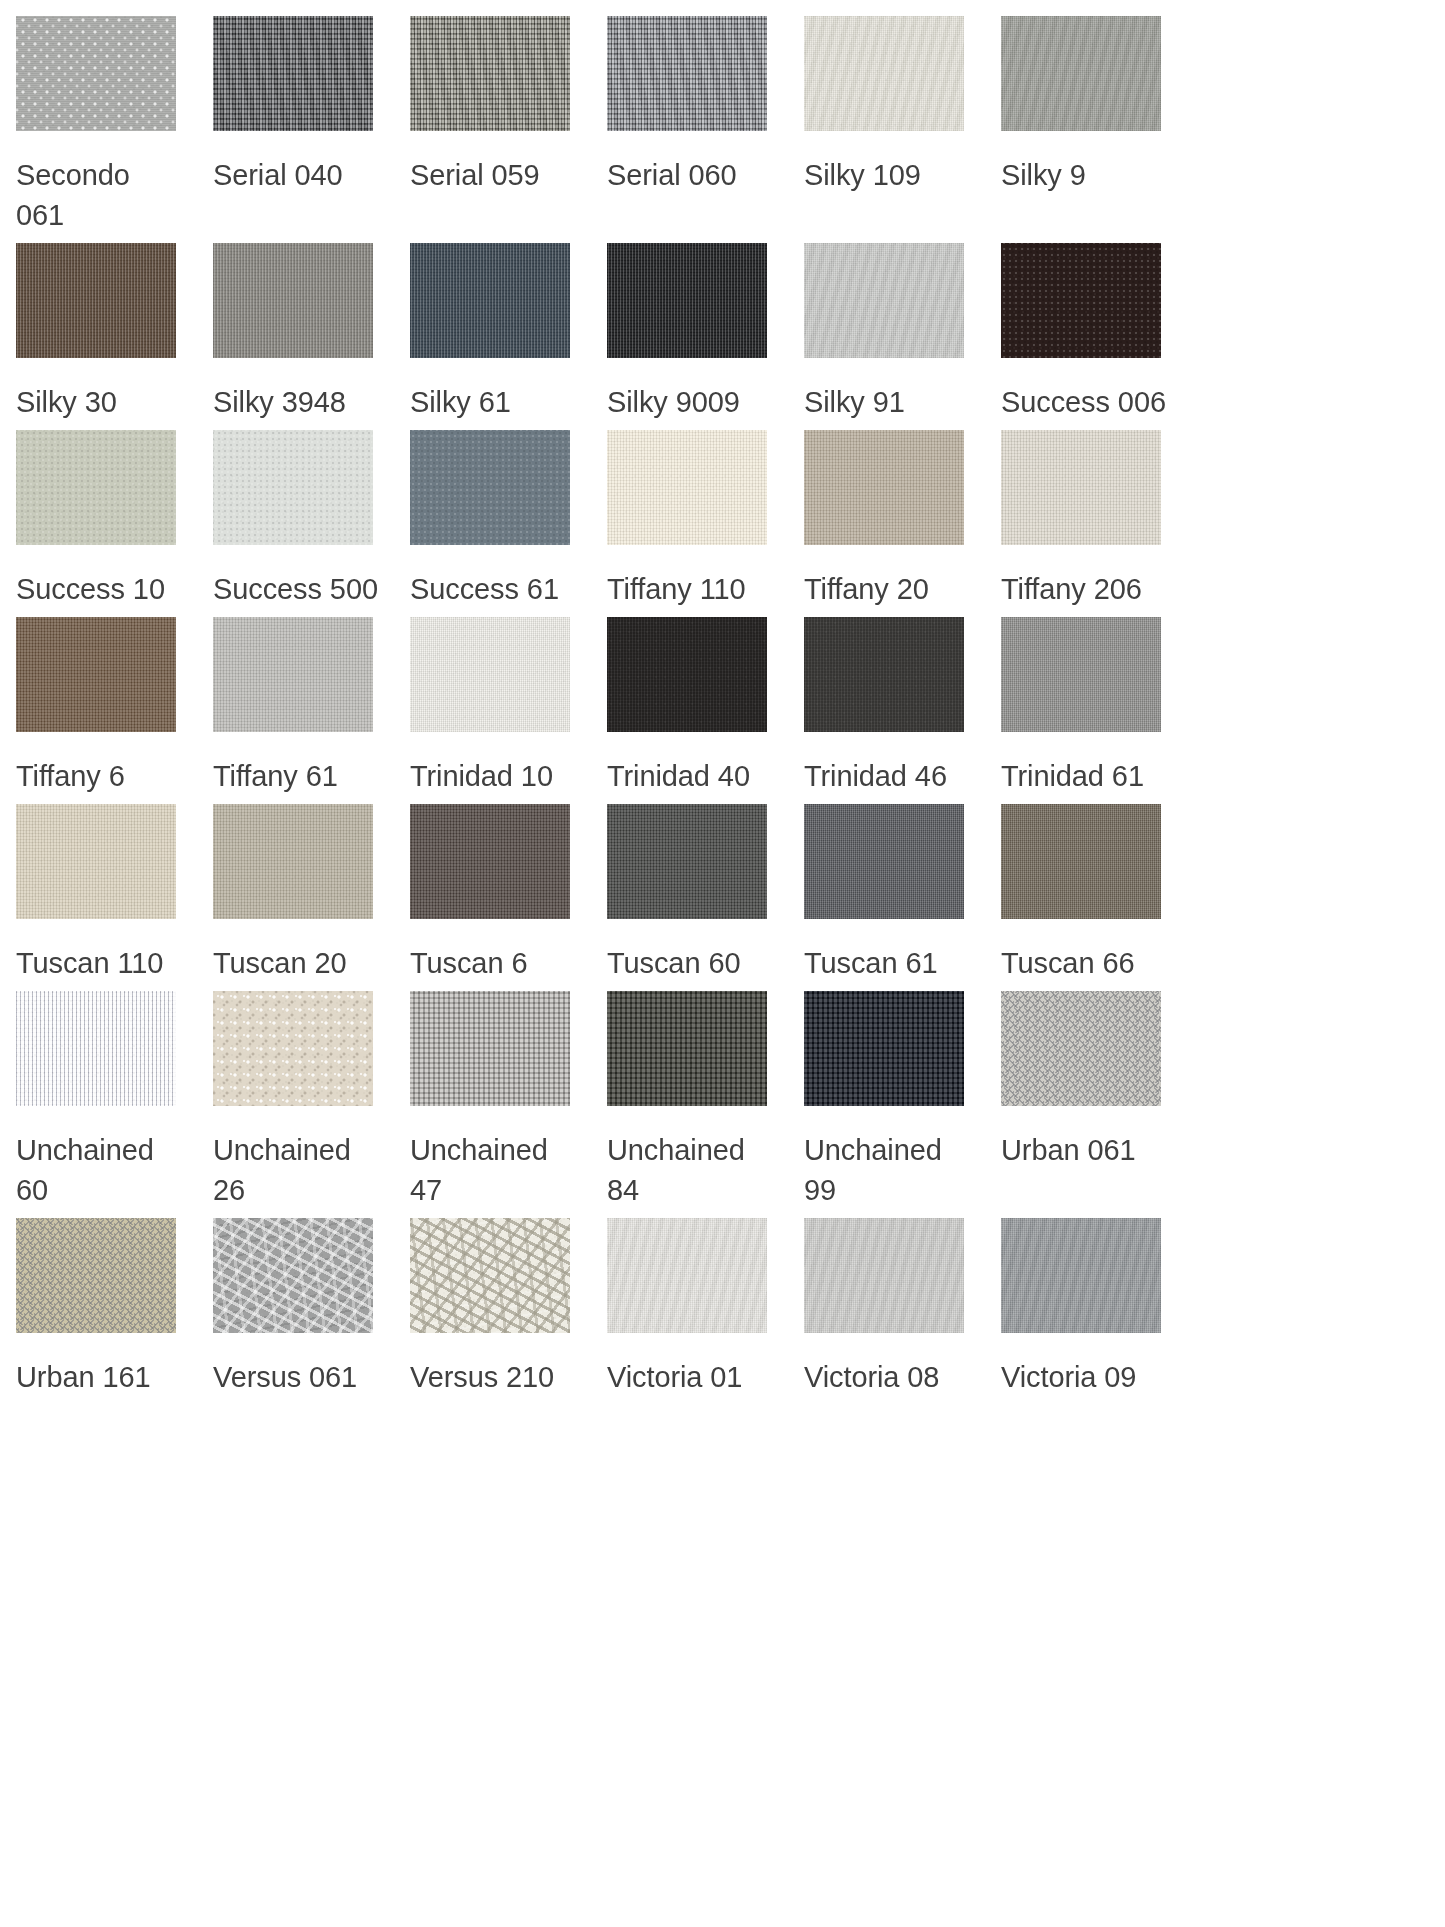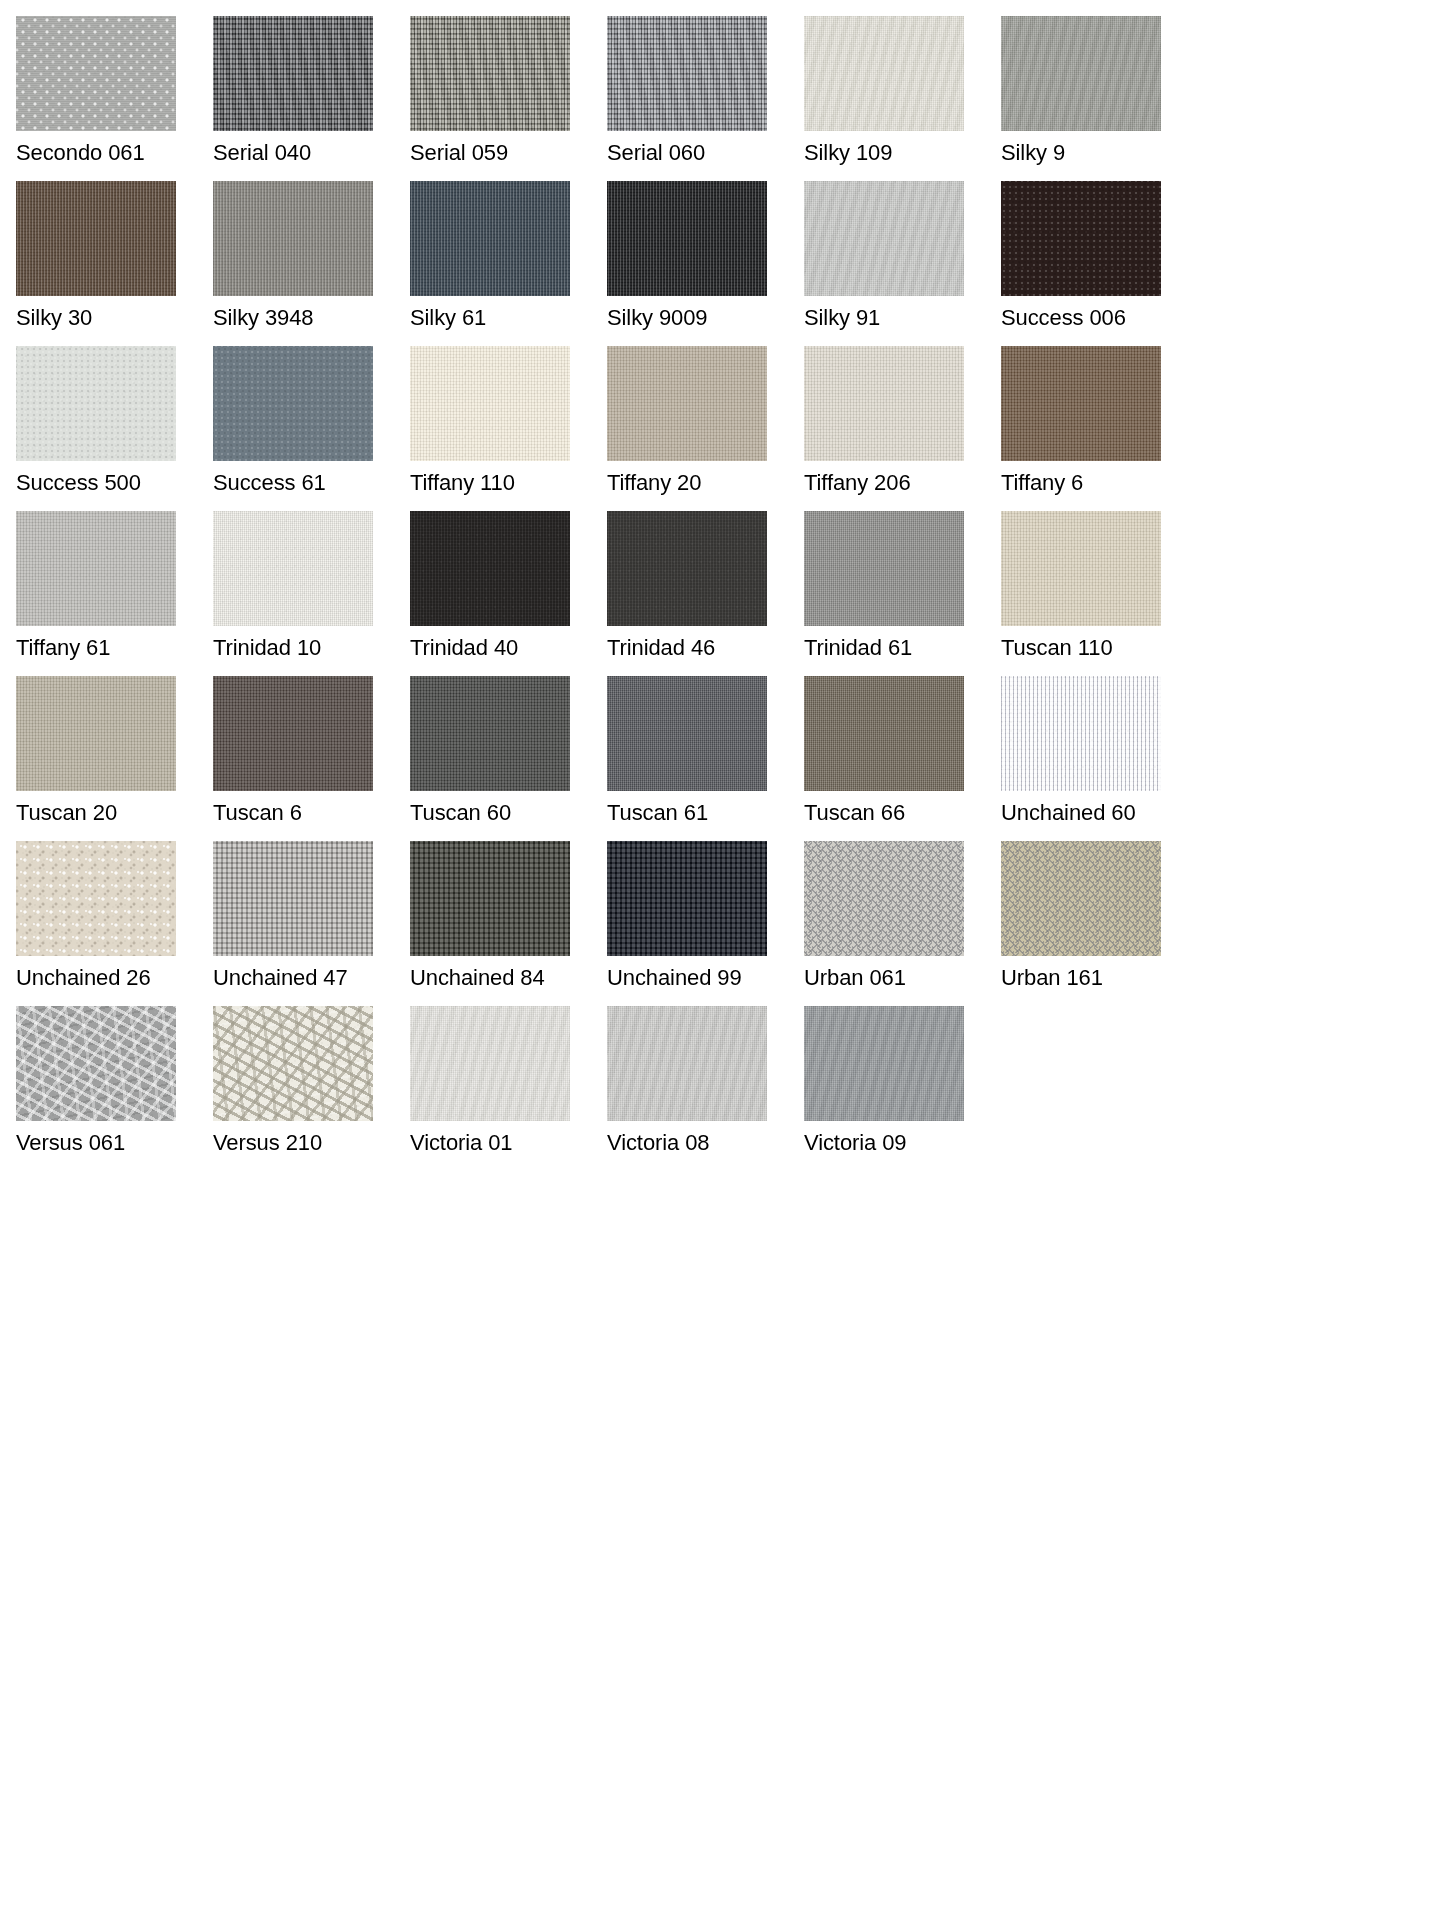--- a/index.html
+++ b/index.html
@@ -32,24 +32,24 @@
   .swatch-tile {
     width: 160px;
     height: 115px;
     position: relative;
     overflow: hidden;
     background-color: #bbb;
     background-repeat: repeat;
   }
 
   .swatch-label {
-    margin-top: 2px;
-    font-size: 22px;
+    margin-top: 24px;
+    font-size: 29px;
     line-height: 40px;
-    color: #000000;
+    color: #404040;
     letter-spacing: -0.1px;
     font-weight: 400;
     max-width: 168px;
     word-spacing: 0px;
   }
 
   
   .tex {
     position: absolute;
     inset: -20%;
@@ -263,20 +263,27 @@
       <div class="swatch-label">Silky 91</div>
     </div>
     <div class="swatch-cell">
       <div class="swatch-tile" style="background-color: rgb(42, 29, 27);">
         <div class="tex t-pique"></div>
         <div class="noise"></div>
       </div>
       <div class="swatch-label">Success 006</div>
     </div>
     <div class="swatch-cell">
+      <div class="swatch-tile" style="background-color: rgb(200, 203, 188);">
+        <div class="tex t-pique"></div>
+        <div class="noise"></div>
+      </div>
+      <div class="swatch-label">Success 10</div>
+    </div>
+    <div class="swatch-cell">
       <div class="swatch-tile" style="background-color: rgb(221, 224, 220);">
         <div class="tex t-pique"></div>
         <div class="noise"></div>
       </div>
       <div class="swatch-label">Success 500</div>
     </div>
     <div class="swatch-cell">
       <div class="swatch-tile" style="background-color: rgb(109, 122, 132);">
         <div class="tex t-pique"></div>
         <div class="noise"></div>

